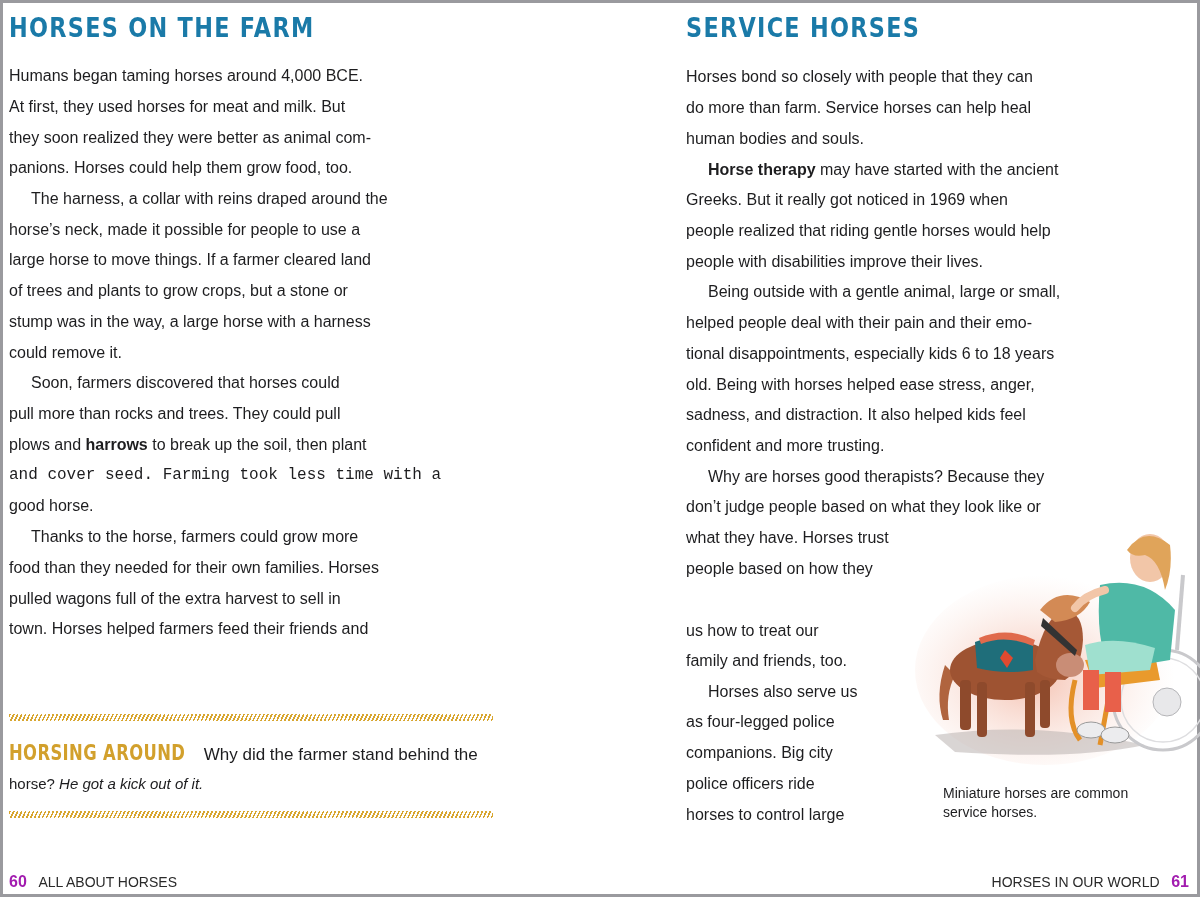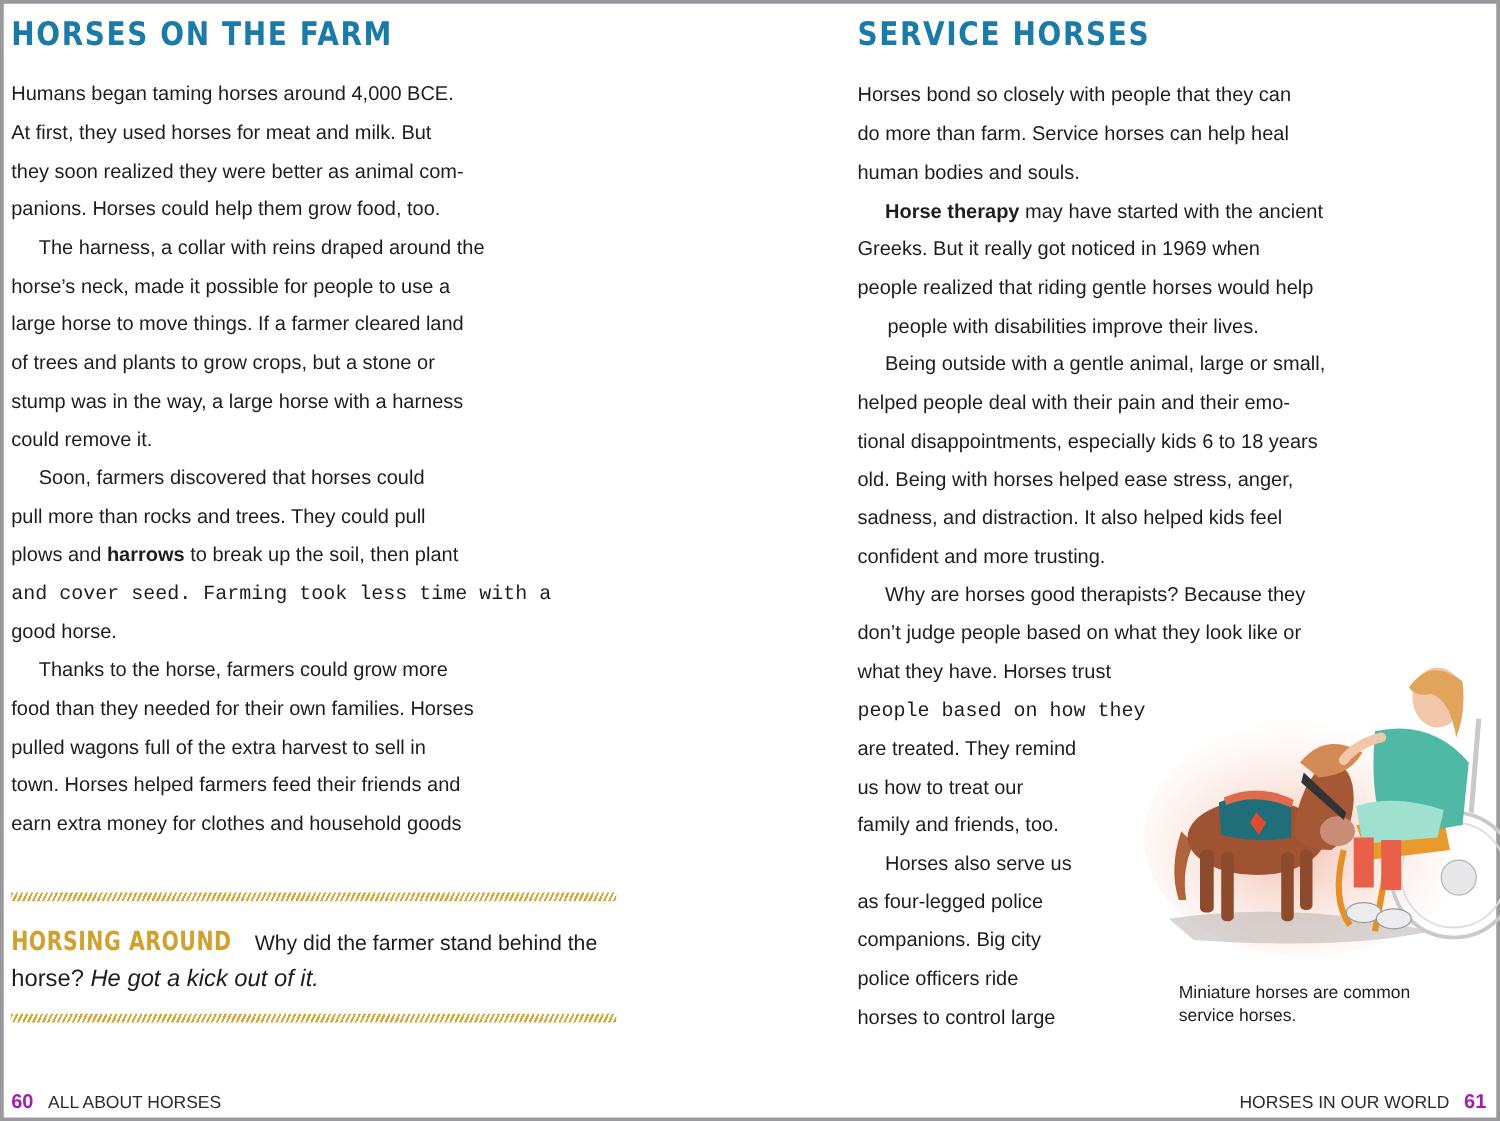--- a/index.html
+++ b/index.html
@@ -41,59 +41,57 @@
     <div class="line" style="left:6px; top:399px;">pull more than rocks and trees. They could pull</div>
     <div class="line" style="left:6px; top:430px;">
       <span>plows and </span><b>harrows</b><span> to break up the soil, then plant</span>
     </div>
     <div class="line" style="left:6px; top:460px;font-family:Liberation Mono, monospace;">and cover seed. Farming took less time with a</div>
     <div class="line" style="left:6px; top:491px;">good horse.</div>
     <div class="line" style="left:28px; top:522px;">Thanks to the horse, farmers could grow more</div>
     <div class="line" style="left:6px; top:553px;">food than they needed for their own families. Horses</div>
     <div class="line" style="left:6px; top:584px;">pulled wagons full of the extra harvest to sell in</div>
     <div class="line" style="left:6px; top:614px;">town. Horses helped farmers feed their friends and</div>
-    <div class="line" style="left:6px; top:645px;">earn extra money for clothes and household goods</div>
 
     <div class="hatch" style="left:6px; top:711px; width:484px;"></div>
     <div class="line" style="left:6px; top:738px; font-size:17px;">
       <span class="sidebar-title">HORSING AROUND</span><span> Why did the farmer stand behind the</span>
     </div>
-    <div class="line" style="left:6px; top:769px; font-size:19px;">
+    <div class="line" style="left:6px; top:769px; font-size:15px;">
       <span>horse? </span><i>He got a kick out of it.</i>
     </div>
     <div class="hatch" style="left:6px; top:808px; width:484px;"></div>
 
     <div class="folio" style="left:6px; top:870px;">
       <span class="num">60</span>&nbsp;&nbsp;&nbsp;<span>ALL ABOUT HORSES</span>
     </div>
   </div>
 
   <div class="page page-right">
     <div class="heading" style="left:83px; top:10px;">SERVICE HORSES</div>
 
     <div class="line" style="left:83px; top:62px;">Horses bond so closely with people that they can</div>
     <div class="line" style="left:83px; top:93px;">do more than farm. Service horses can help heal</div>
     <div class="line" style="left:83px; top:124px;">human bodies and souls.</div>
     <div class="line" style="left:105px; top:155px;">
       <b>Horse therapy</b><span> may have started with the ancient</span>
     </div>
     <div class="line" style="left:83px; top:185px;">Greeks. But it really got noticed in 1969 when</div>
     <div class="line" style="left:83px; top:216px;">people realized that riding gentle horses would help</div>
-    <div class="line" style="left:83px; top:247px;margin-left:24px;">people with disabilities improve their lives.</div>
+    <div class="line" style="left:83px; top:247px;">people with disabilities improve their lives.</div>
     <div class="line" style="left:105px; top:277px;">Being outside with a gentle animal, large or small,</div>
     <div class="line" style="left:83px; top:308px;">helped people deal with their pain and their emo-</div>
     <div class="line" style="left:83px; top:339px;">tional disappointments, especially kids 6 to 18 years</div>
     <div class="line" style="left:83px; top:370px;">old. Being with horses helped ease stress, anger,</div>
     <div class="line" style="left:83px; top:400px;">sadness, and distraction. It also helped kids feel</div>
     <div class="line" style="left:83px; top:431px;">confident and more trusting.</div>
     <div class="line" style="left:105px; top:462px;">Why are horses good therapists? Because they</div>
     <div class="line" style="left:83px; top:492px;">don’t judge people based on what they look like or</div>
     <div class="line" style="left:83px; top:523px;">what they have. Horses trust</div>
-    <div class="line" style="left:83px; top:554px;font-family:Liberation Mono, monospace;">people based on how they</div>
-    <div class="line" style="left:83px; top:585px;">are treated. They remind</div>
+    <div class="line" style="left:83px; top:554px;">people based on how they</div>
     <div class="line" style="left:83px; top:616px;">us how to treat our</div>
     <div class="line" style="left:83px; top:646px;">family and friends, too.</div>
     <div class="line" style="left:105px; top:677px;">Horses also serve us</div>
     <div class="line" style="left:83px; top:707px;">as four-legged police</div>
     <div class="line" style="left:83px; top:738px;">companions. Big city</div>
     <div class="line" style="left:83px; top:769px;">police officers ride</div>
     <div class="line" style="left:83px; top:800px;">horses to control large</div>
 
     <svg class="illustration" viewBox="0 0 290 240">
       <defs>

